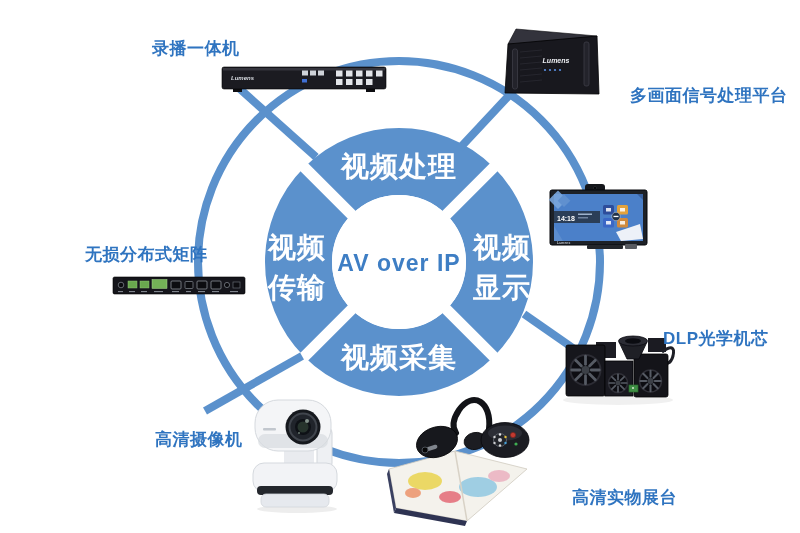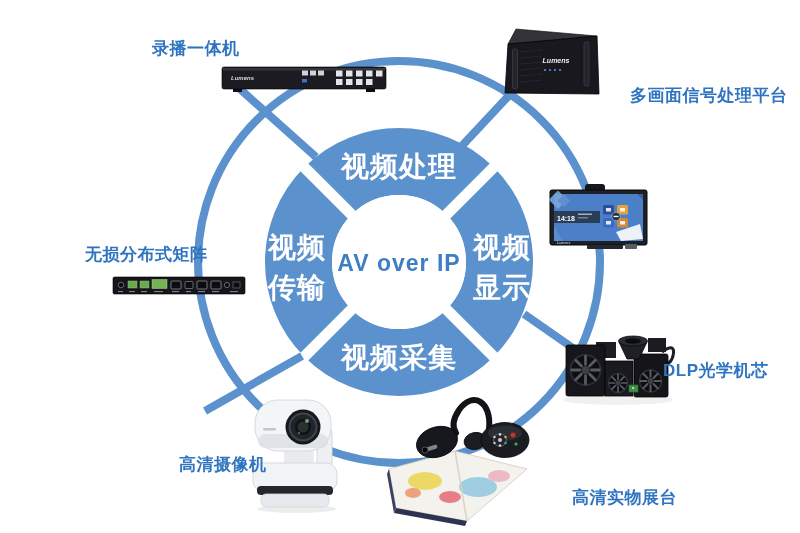--- a/index.html
+++ b/index.html
@@ -248,18 +248,18 @@
       <ellipse cx="633" cy="341" rx="14.5" ry="5" fill="#2b2c34" stroke="#0a0a10" stroke-width="0.8"></ellipse>
       <ellipse cx="633" cy="341" rx="8" ry="2.8" fill="#0b0c11"></ellipse>
     </g>
     <rect x="629" y="385" width="9" height="7" fill="#3f8f44" stroke="#2a6b2e" stroke-width="0.7"></rect>
     <circle cx="633" cy="388" r="1" fill="#d8e8d0"></circle>
   </g>
 </svg>
 
 <div class="plabel" style="left:152px;top:37px;">录播一体机</div>
 <div class="plabel" style="left:630px;top:84px;">多画面信号处理平台</div>
-<div class="plabel" style="left:663px;top:327px;margin-top:32px;">DLP光学机芯</div>
+<div class="plabel" style="left:663px;top:327px;">DLP光学机芯</div>
 <div class="plabel" style="left:572px;top:486px;">高清实物展台</div>
-<div class="plabel" style="left:155px;top:453px;margin-left:24px;">高清摄像机</div>
+<div class="plabel" style="left:155px;top:428px;">高清摄像机</div>
 <div class="plabel" style="left:45px;top:243px;margin-left:40px;">无损分布式矩阵</div>
 
 </div>
 
 </body></html>

